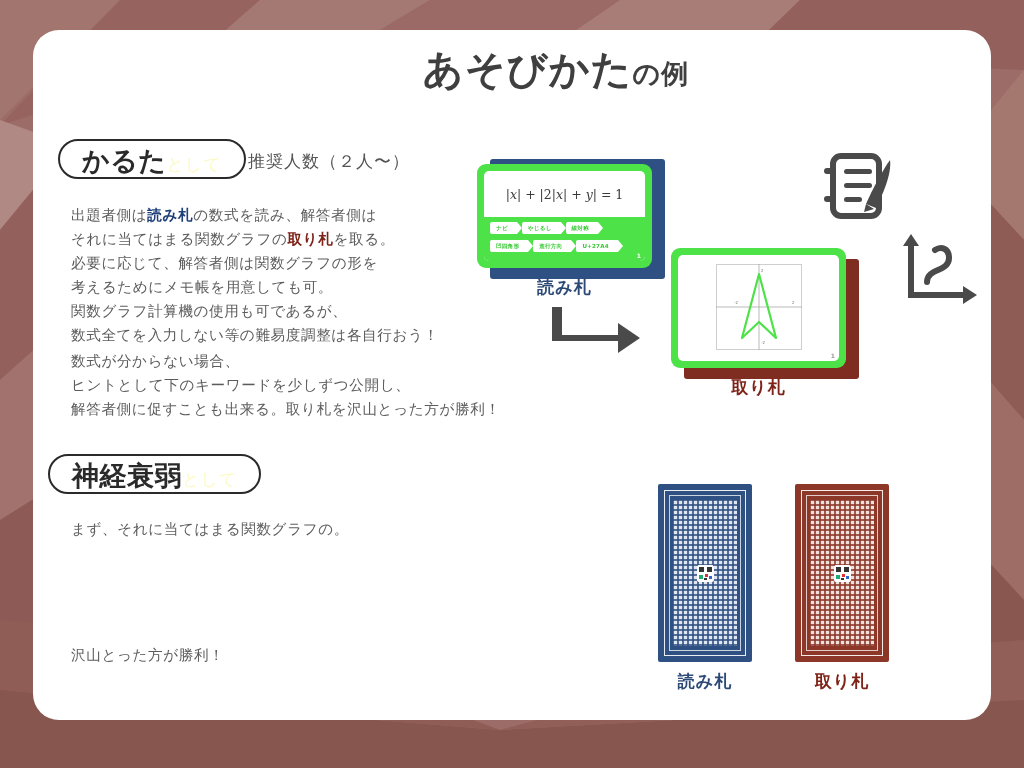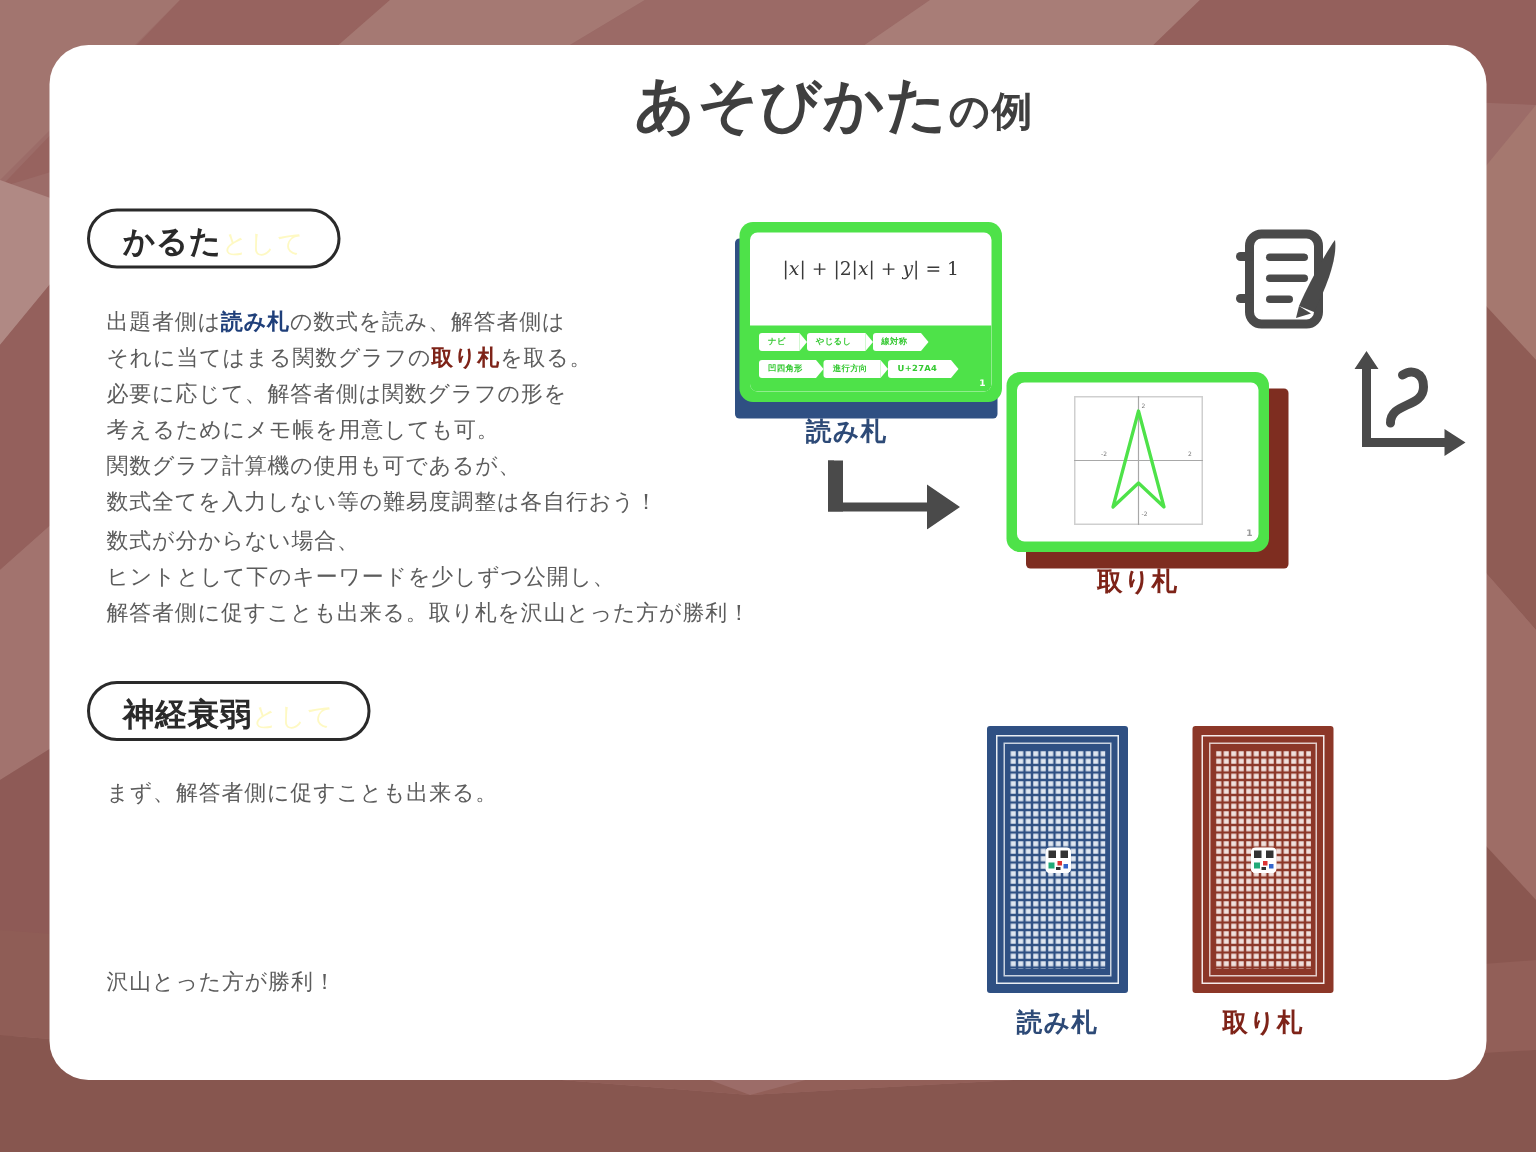--- a/index.html
+++ b/index.html
@@ -57,21 +57,21 @@
     border: 2.6px solid #2a2a2a;
     border-radius: 28px;
     height: 40px;
     line-height: 40px;
     padding: 0 22px;
     color: #2a2a2a;
     white-space: nowrap;
     box-sizing: border-box;
   }
   .pill .strong {
-    font-size: 21px;
+    font-size: 27px;
     font-weight: bold;
     letter-spacing: 0.5px;
   }
   .pill .weak {
     font-size: 17px;
     color: #fef9c3;
     letter-spacing: 1px;
   }
   .players {
     position: absolute;
@@ -265,34 +265,35 @@
 
   <div id="paper"></div>
 
   <div id="title" style="left:33px;margin-left:44px;">
     <span>あそびかた</span><span class="small">の例</span>
   </div>
 
   <div class="pill" style="left:58px;top:139px;">
     <span class="strong">かるた</span><span class="weak">として</span>
   </div>
+  <div class="players" style="left:248px;top:150px;">推奨人数（２人〜）</div>
 
   <div class="bodytext" id="body1a" style="left:71px;top:203px;width:430px;"><span>出題者側は</span><span class="kw-blue">読み札</span><span>の数式を読み、解答者側は
 それに当てはまる関数グラフの</span><span class="kw-red">取り札</span><span>を取る。
 必要に応じて、解答者側は関数グラフの形を
 考えるためにメモ帳を用意しても可。
 関数グラフ計算機の使用も可であるが、
 数式全てを入力しない等の難易度調整は各自行おう！</span></div>
   <div class="bodytext" id="body1b" style="left:71px;top:349px;width:470px;"><span>数式が分からない場合、
 ヒントとして下のキーワードを少しずつ公開し、
 解答者側に促すことも出来る。取り札を沢山とった方が勝利！</span></div>
 
   <div class="cardgroup" style="left:477px;top:148px;">
     <div class="card-shadow" style="left:13px;top:11px;width:175px;height:120px;background:#2f5083;"></div>
-    <div class="card-green" style="left:0;top:0;width:175px;height:120px;margin-left:16px;">
+    <div class="card-green" style="left:0;top:16px;width:175px;height:104px;">
       <div class="card-inner">
         <div class="formula">
           <span class="up">|</span><span>x</span><span class="up">| + |2|</span><span>x</span><span class="up">| + </span><span>y</span><span class="up">| = 1</span>
         </div>
         <div class="tagzone">
           <div class="tagrow" id="tagrow1" style="top:5px;">
               <div class="tag">ナビ</div>
               <div class="tag">やじるし</div>
               <div class="tag">線対称</div>
             </div>
@@ -342,25 +343,25 @@
     <rect x="26" y="45" width="18" height="5" rx="2.5" fill="#4a4a4a"></rect>
     <path d="M72 8 C66 16 54 38 48 52 L58 56 C64 44 74 22 72 8 Z" fill="#4a4a4a"></path>
     <path d="M48 52 L46 60 L56 57 Z" fill="#4a4a4a"></path>
   </svg>
 
   <svg class="deco" style="left:897px;top:228px;" width="86" height="76" viewBox="0 0 86 76">
     <path d="M14 6 L22 18 L17 18 L17 64 L66 64 L66 58 L80 67 L66 76 L66 70 L11 70 L11 18 L6 18 Z" fill="#4a4a4a"></path>
     <path d="M30 54 C30 40 52 44 52 30 C52 20 44 18 38 22" fill="none" stroke="#4a4a4a" stroke-width="6" stroke-linecap="round"></path>
   </svg>
 
-  <div class="pill" style="left:58px;top:454px;">
+  <div class="pill" style="left:48px;top:454px;">
     <span class="strong">神経衰弱</span><span class="weak">として</span>
   </div>
 
-  <div class="bodytext" id="body2a" style="left:71px;top:517px;width:520px;"><span>まず、解答者側に促すことも出来る。</span></div>
+  <div class="bodytext" id="body2a" style="left:71px;top:517px;width:520px;"><span>まず、それに当てはまる関数グラフの。</span></div>
   <div class="bodytext" id="body2c" style="left:71px;top:643px;width:400px;"><span>沢山とった方が勝利！</span></div>
 
   <div class="cardgroup" style="left:658px;top:484px;">
     <div class="cardback cb-blue">
       <div class="cb-frame"></div>
       <div class="cb-frame2"></div>
       <div class="cb-grid">
         <svg width="64" height="146" viewBox="0 0 64 146" preserveAspectRatio="none">
           <defs>
             <pattern id="gridblue" width="5" height="5" patternUnits="userSpaceOnUse">

